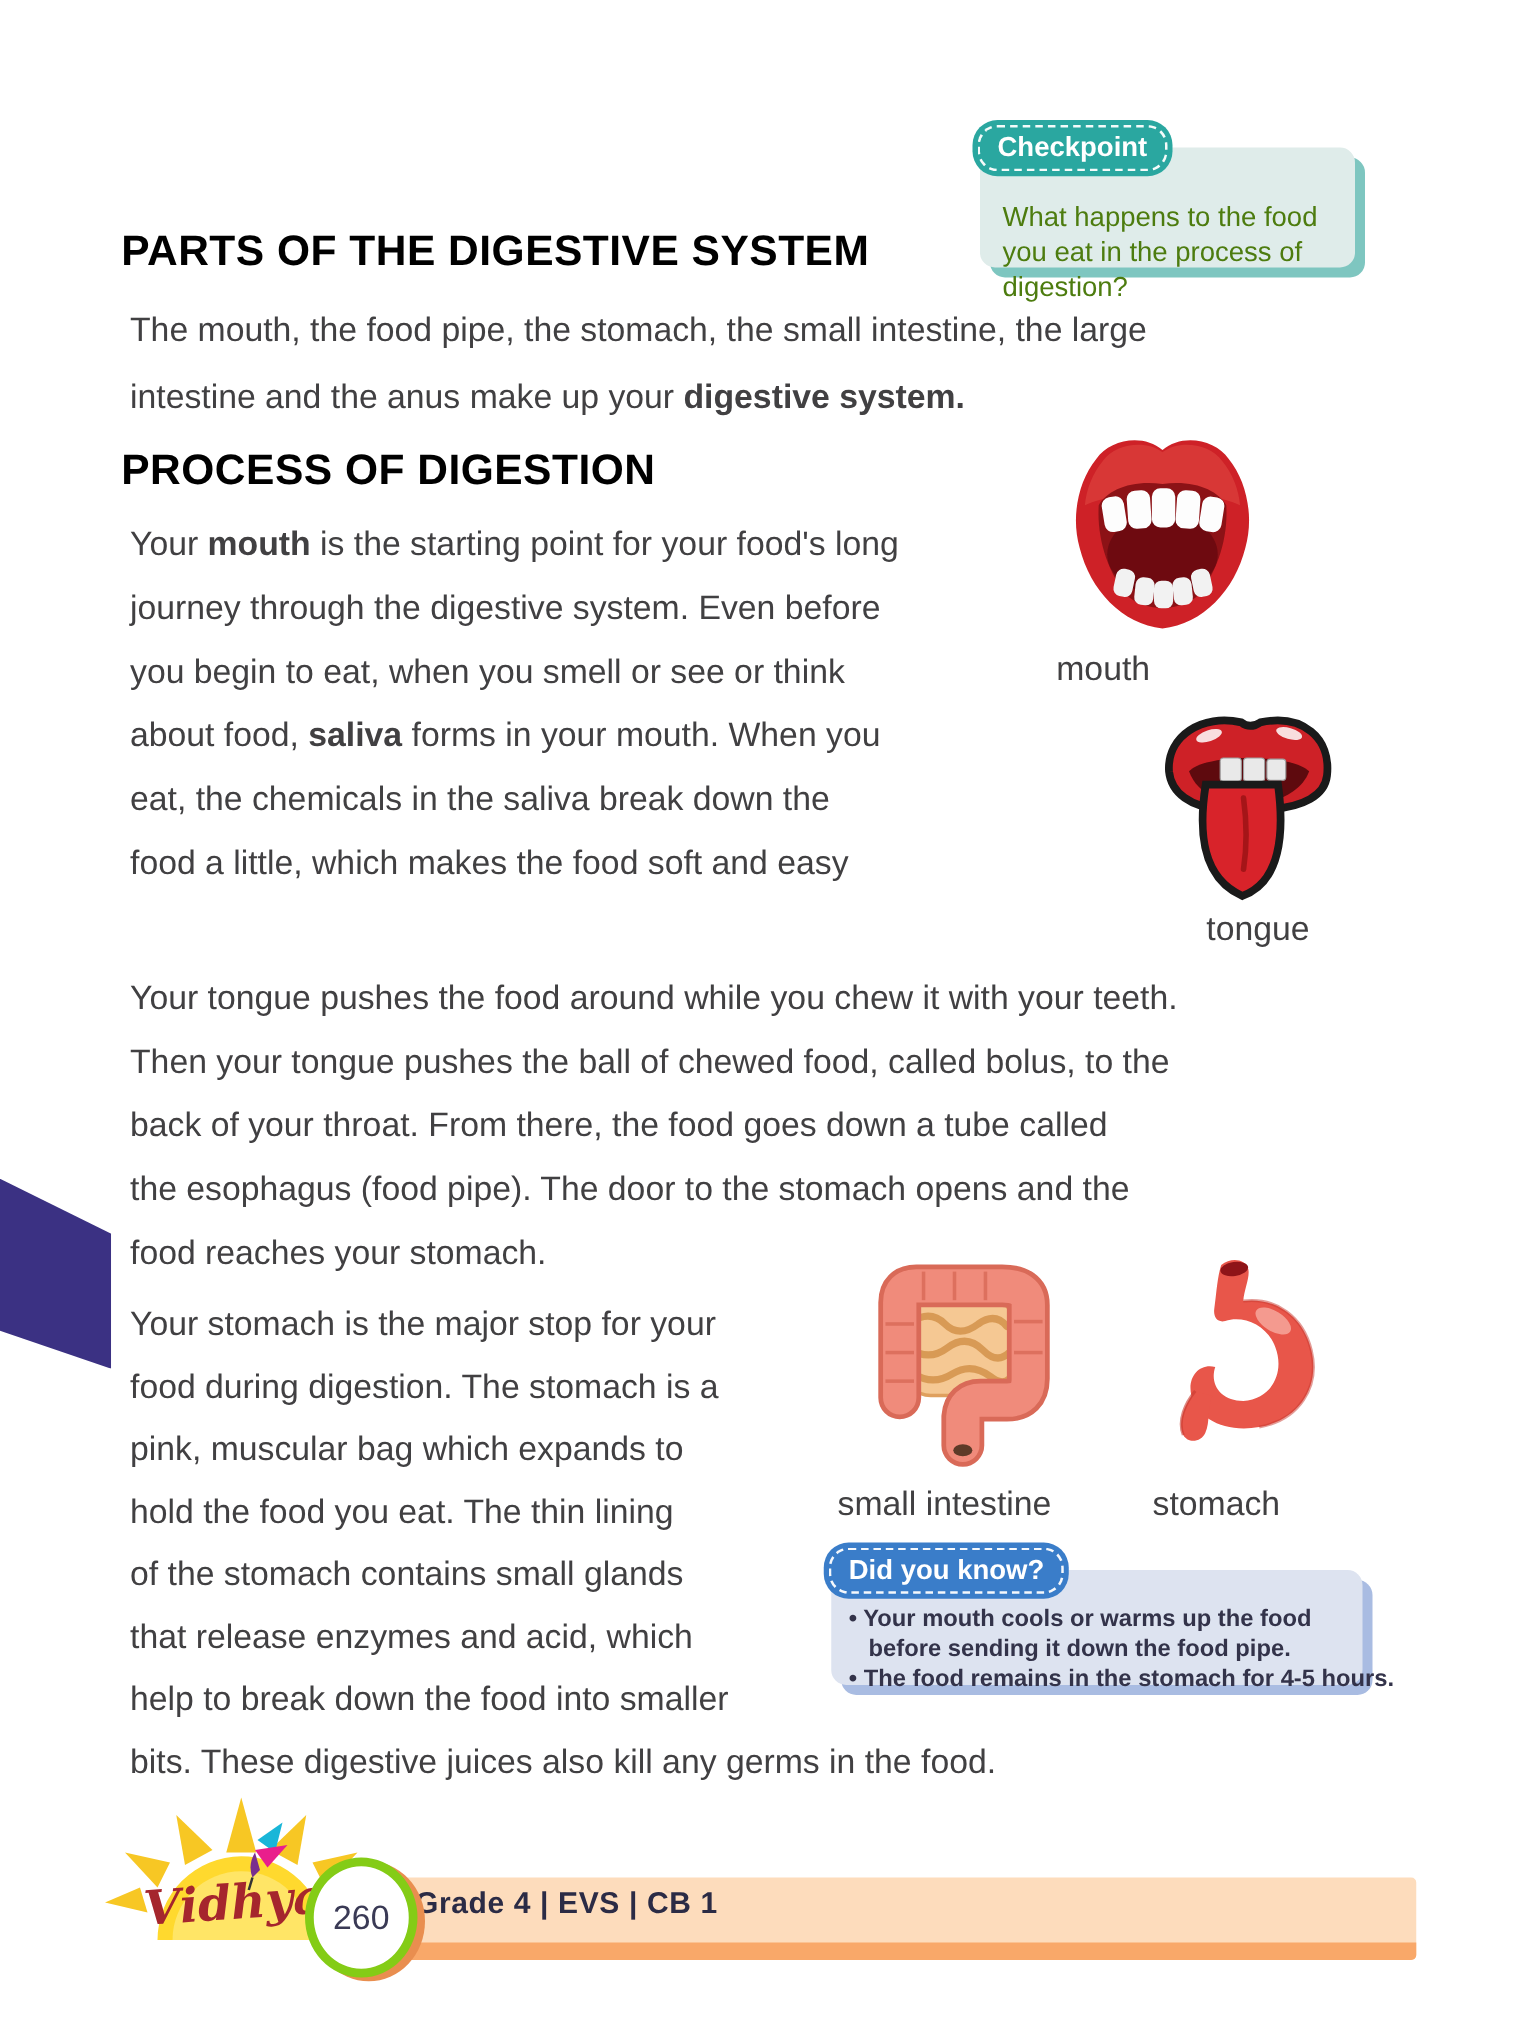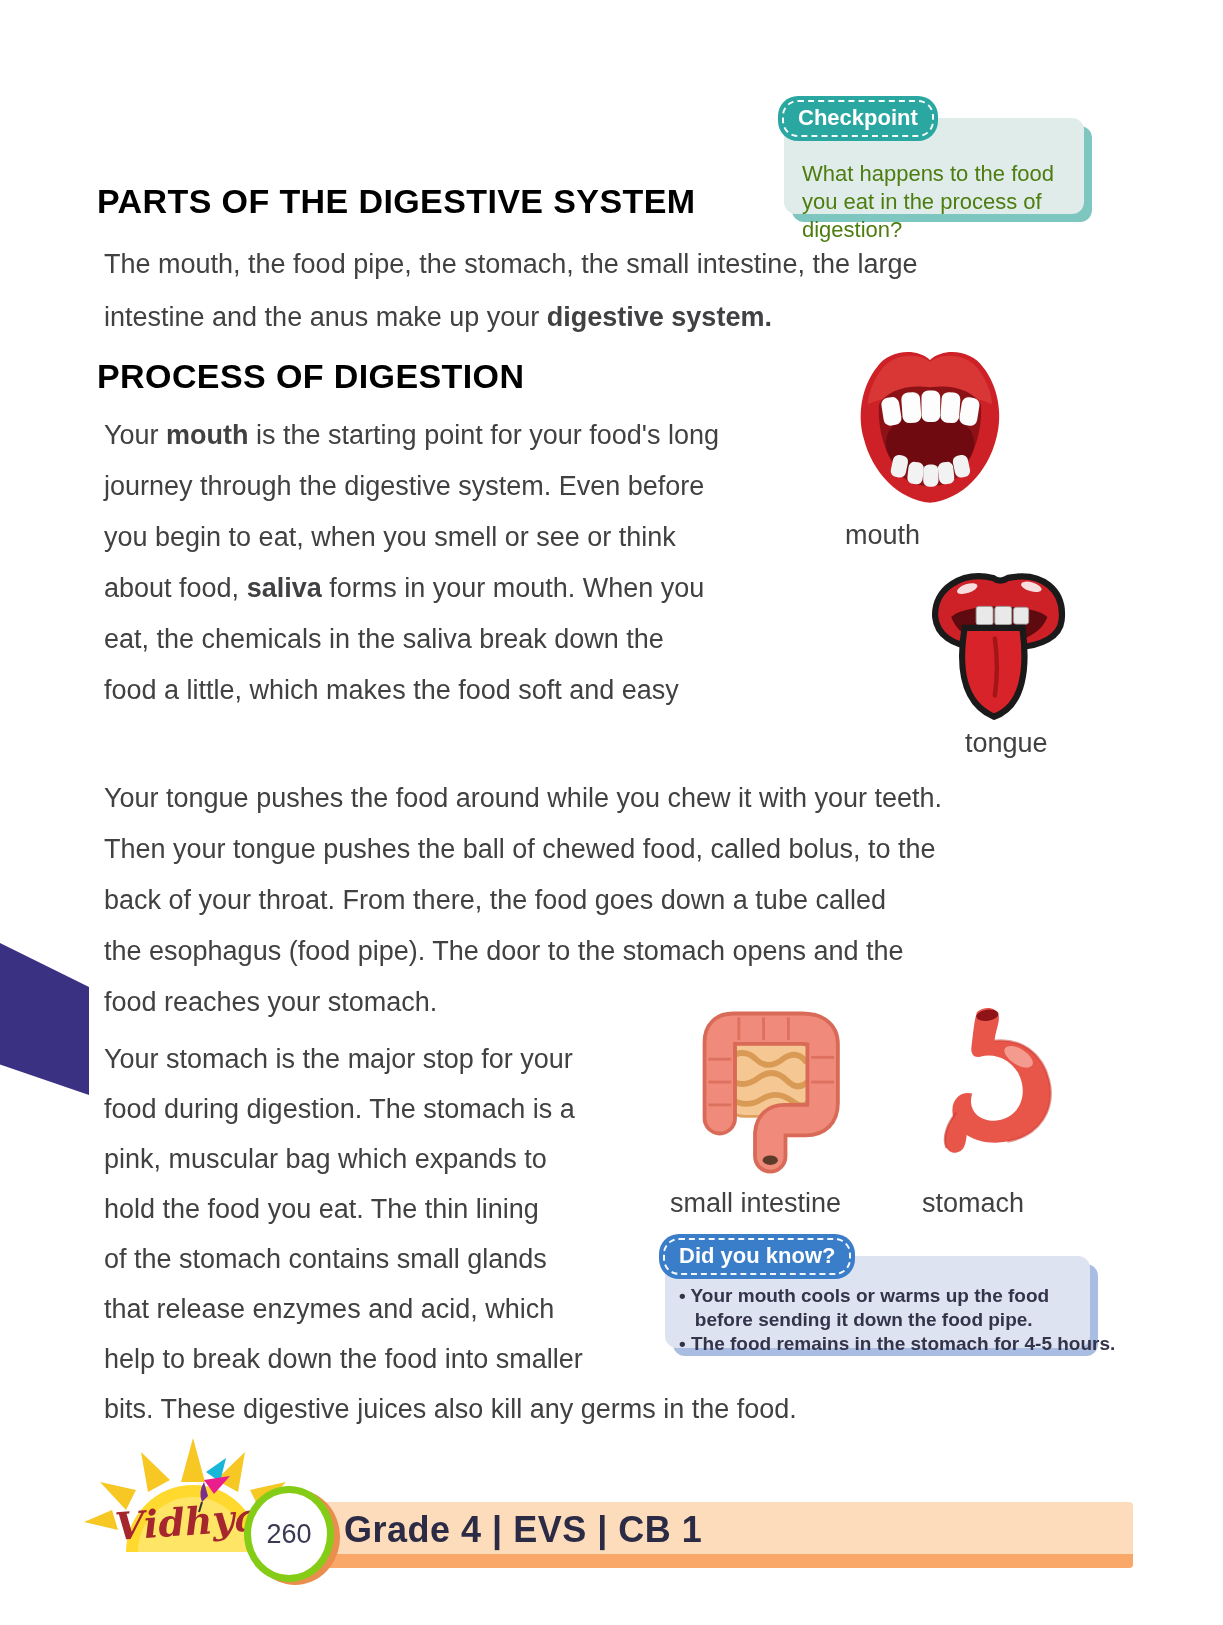--- a/index.html
+++ b/index.html
@@ -38,21 +38,21 @@
 
   
   .bookmark{position:absolute;left:0;top:943px;width:89px;height:152px;background:#3B3183;
         clip-path:polygon(0 0,100% 29%,100% 100%,0 80%);}
 
   
   .footer-bar{position:absolute;left:258px;top:1502px;width:875px;height:66px;
         background:#FDDCBC;border-radius:4px;}
   .footer-bar::after{content:"";position:absolute;left:0;bottom:0;width:100%;height:14px;
         background:#F9A869;border-radius:0 0 4px 4px;}
-  .footer-text{position:absolute;left:344px;top:1509px;z-index:2;font-size:36px;font-weight:bold;
+  .footer-text{position:absolute;left:332px;top:1509px;z-index:2;font-size:24px;font-weight:bold;
         color:#2B2B45;letter-spacing:0.5px;}
   .page-badge{position:absolute;left:244px;top:1486px;width:76px;height:82px;border-radius:50%;
         background:#fff;border:7px solid #84cc16;box-shadow:6px 3px 0 #E98E4F;z-index:3;
         display:flex;align-items:center;justify-content:center;
         font-size:27px;color:#3A3A55;}
   .logo{position:absolute;left:78px;top:1430px;width:230px;height:145px;z-index:2;}
 </style>
 </head>
 <body>
 

